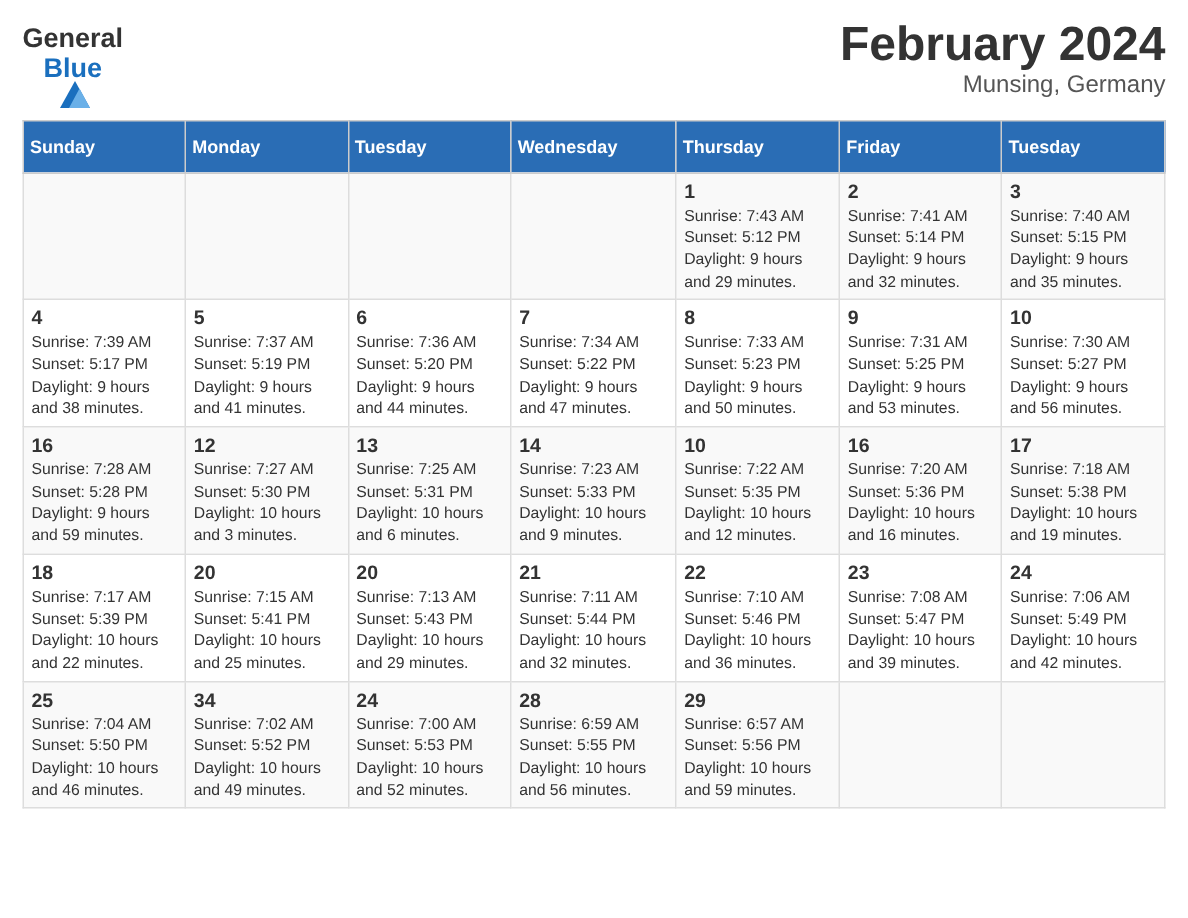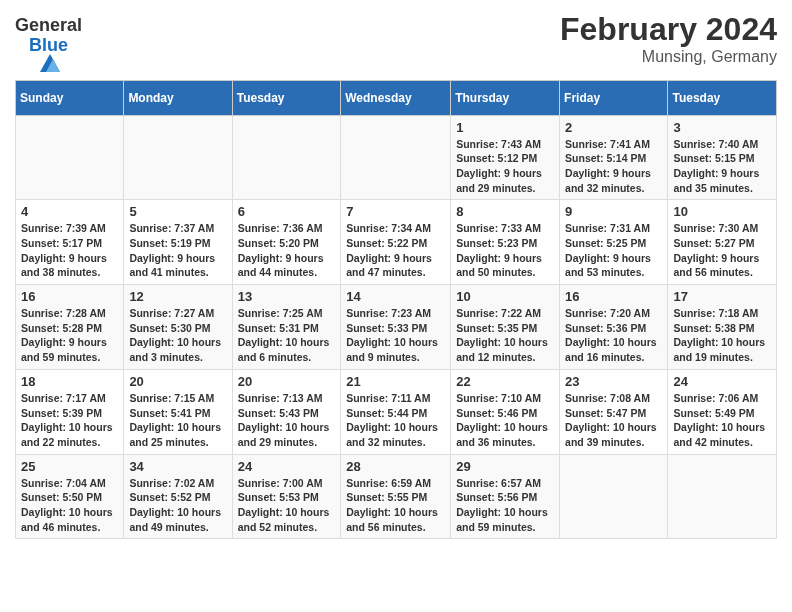--- a/index.html
+++ b/index.html
@@ -70,21 +70,20 @@
       font-size: 13px;
       font-weight: bold;
       color: #333;
       display: block;
       margin-bottom: 2px;
     }
     .day-info {
       font-size: 10.5px;
       color: #333;
       line-height: 1.4;
-      font-weight: bold;
     }
   </style>
 </head>
 <body>
 
 <div class="header">
   <div class="logo">
     <div style="display:flex;flex-direction:column;line-height:1.1">
       <span style="font-size:18px;font-weight:bold;color:#333;">General</span>
       <div style="display:flex;align-items:center;flex-direction:column;">

